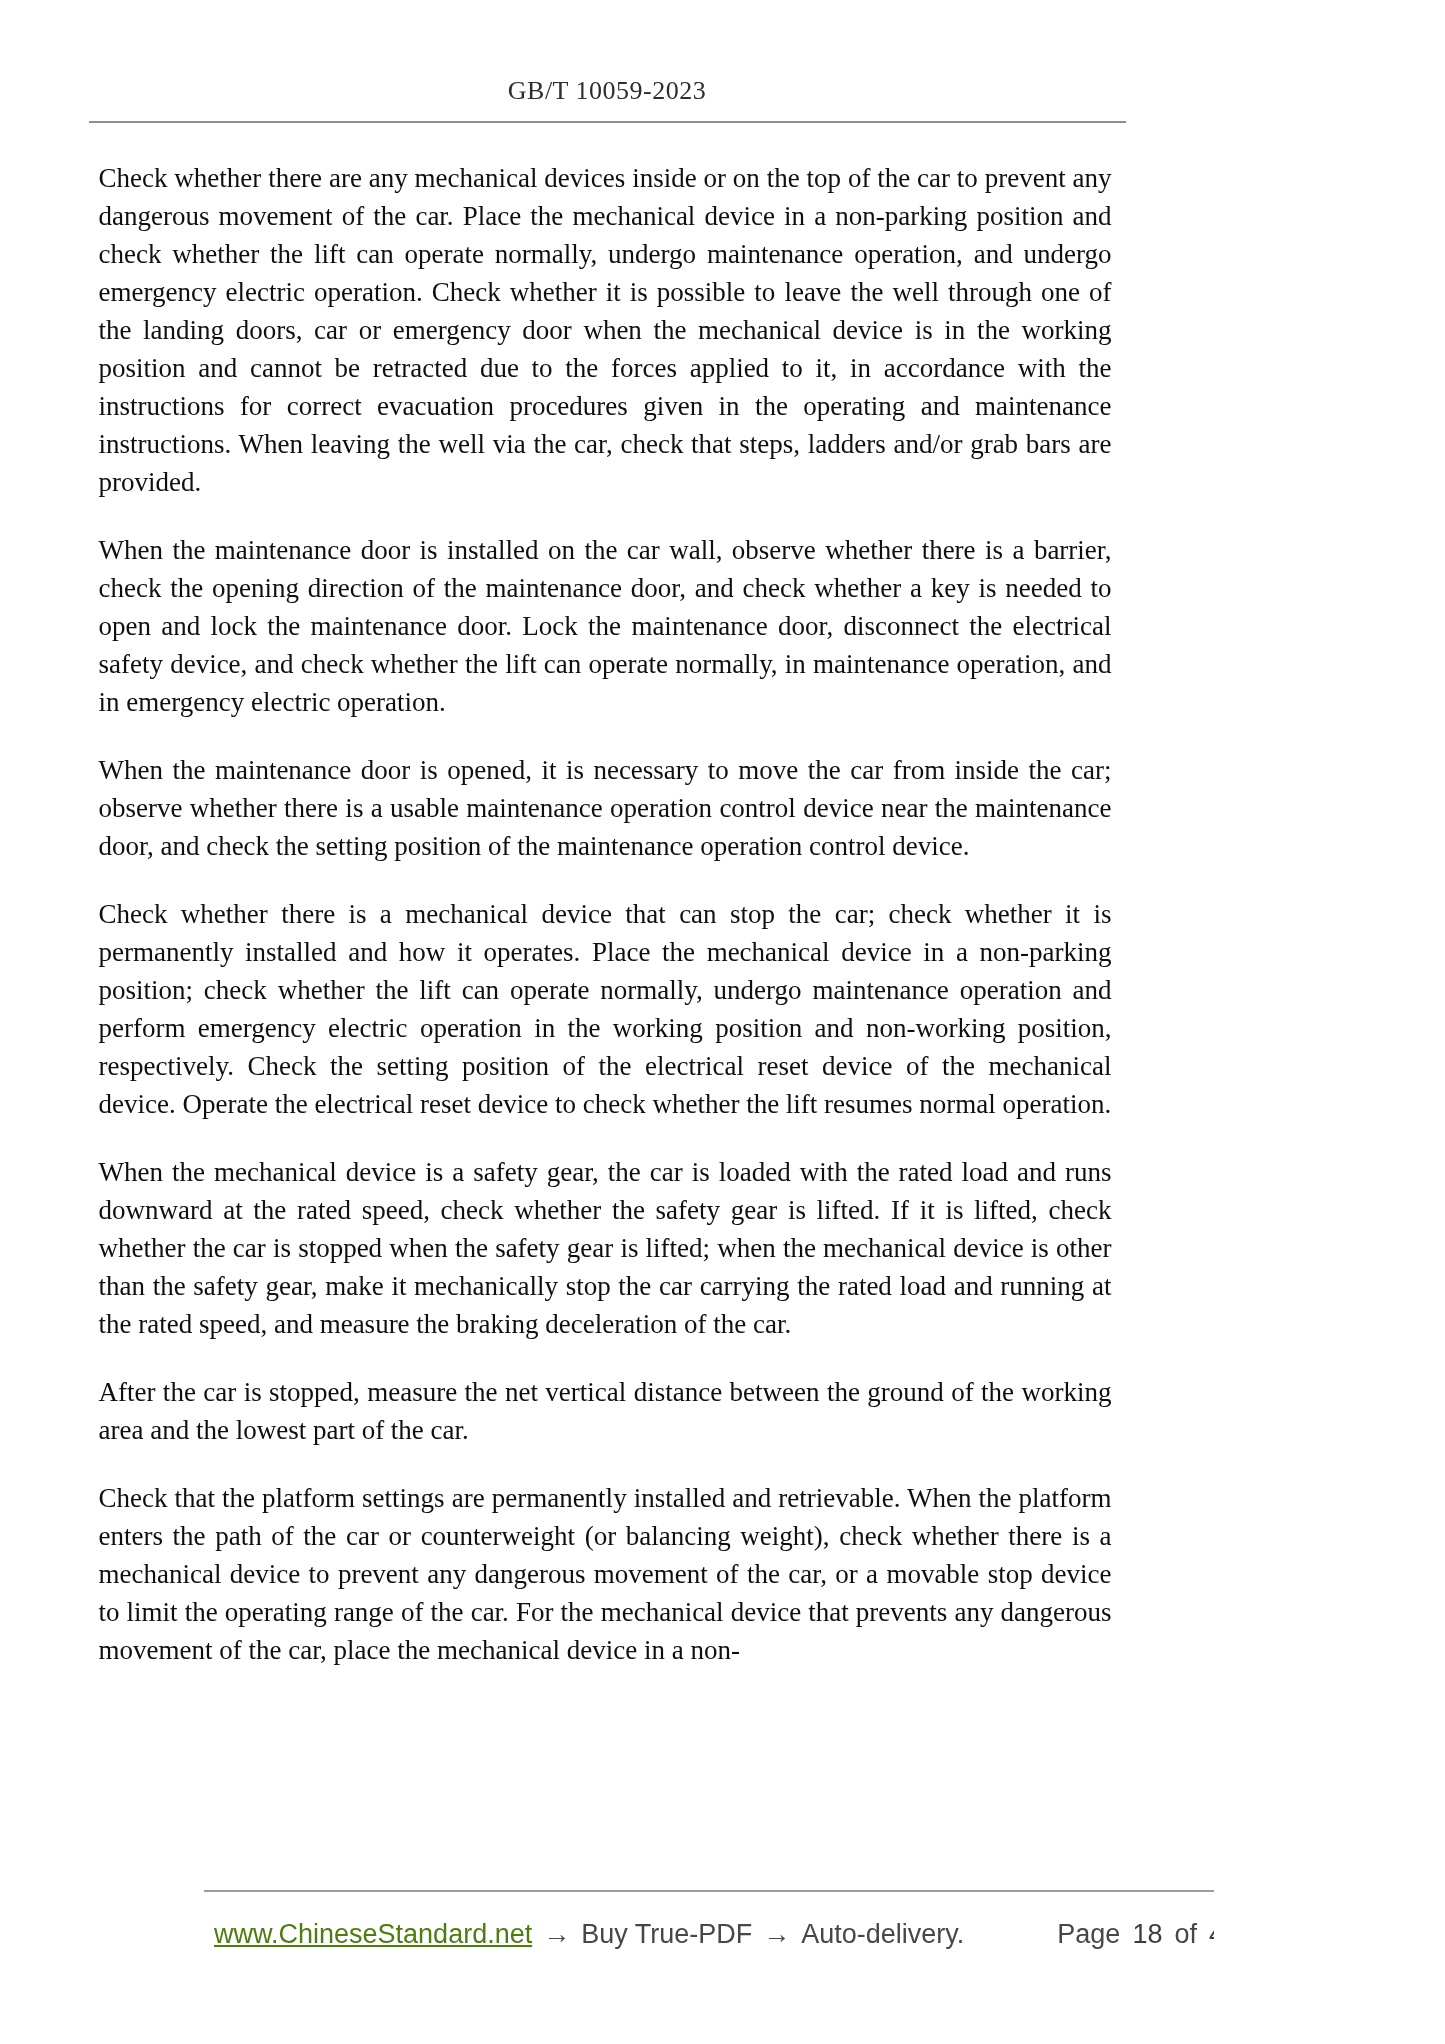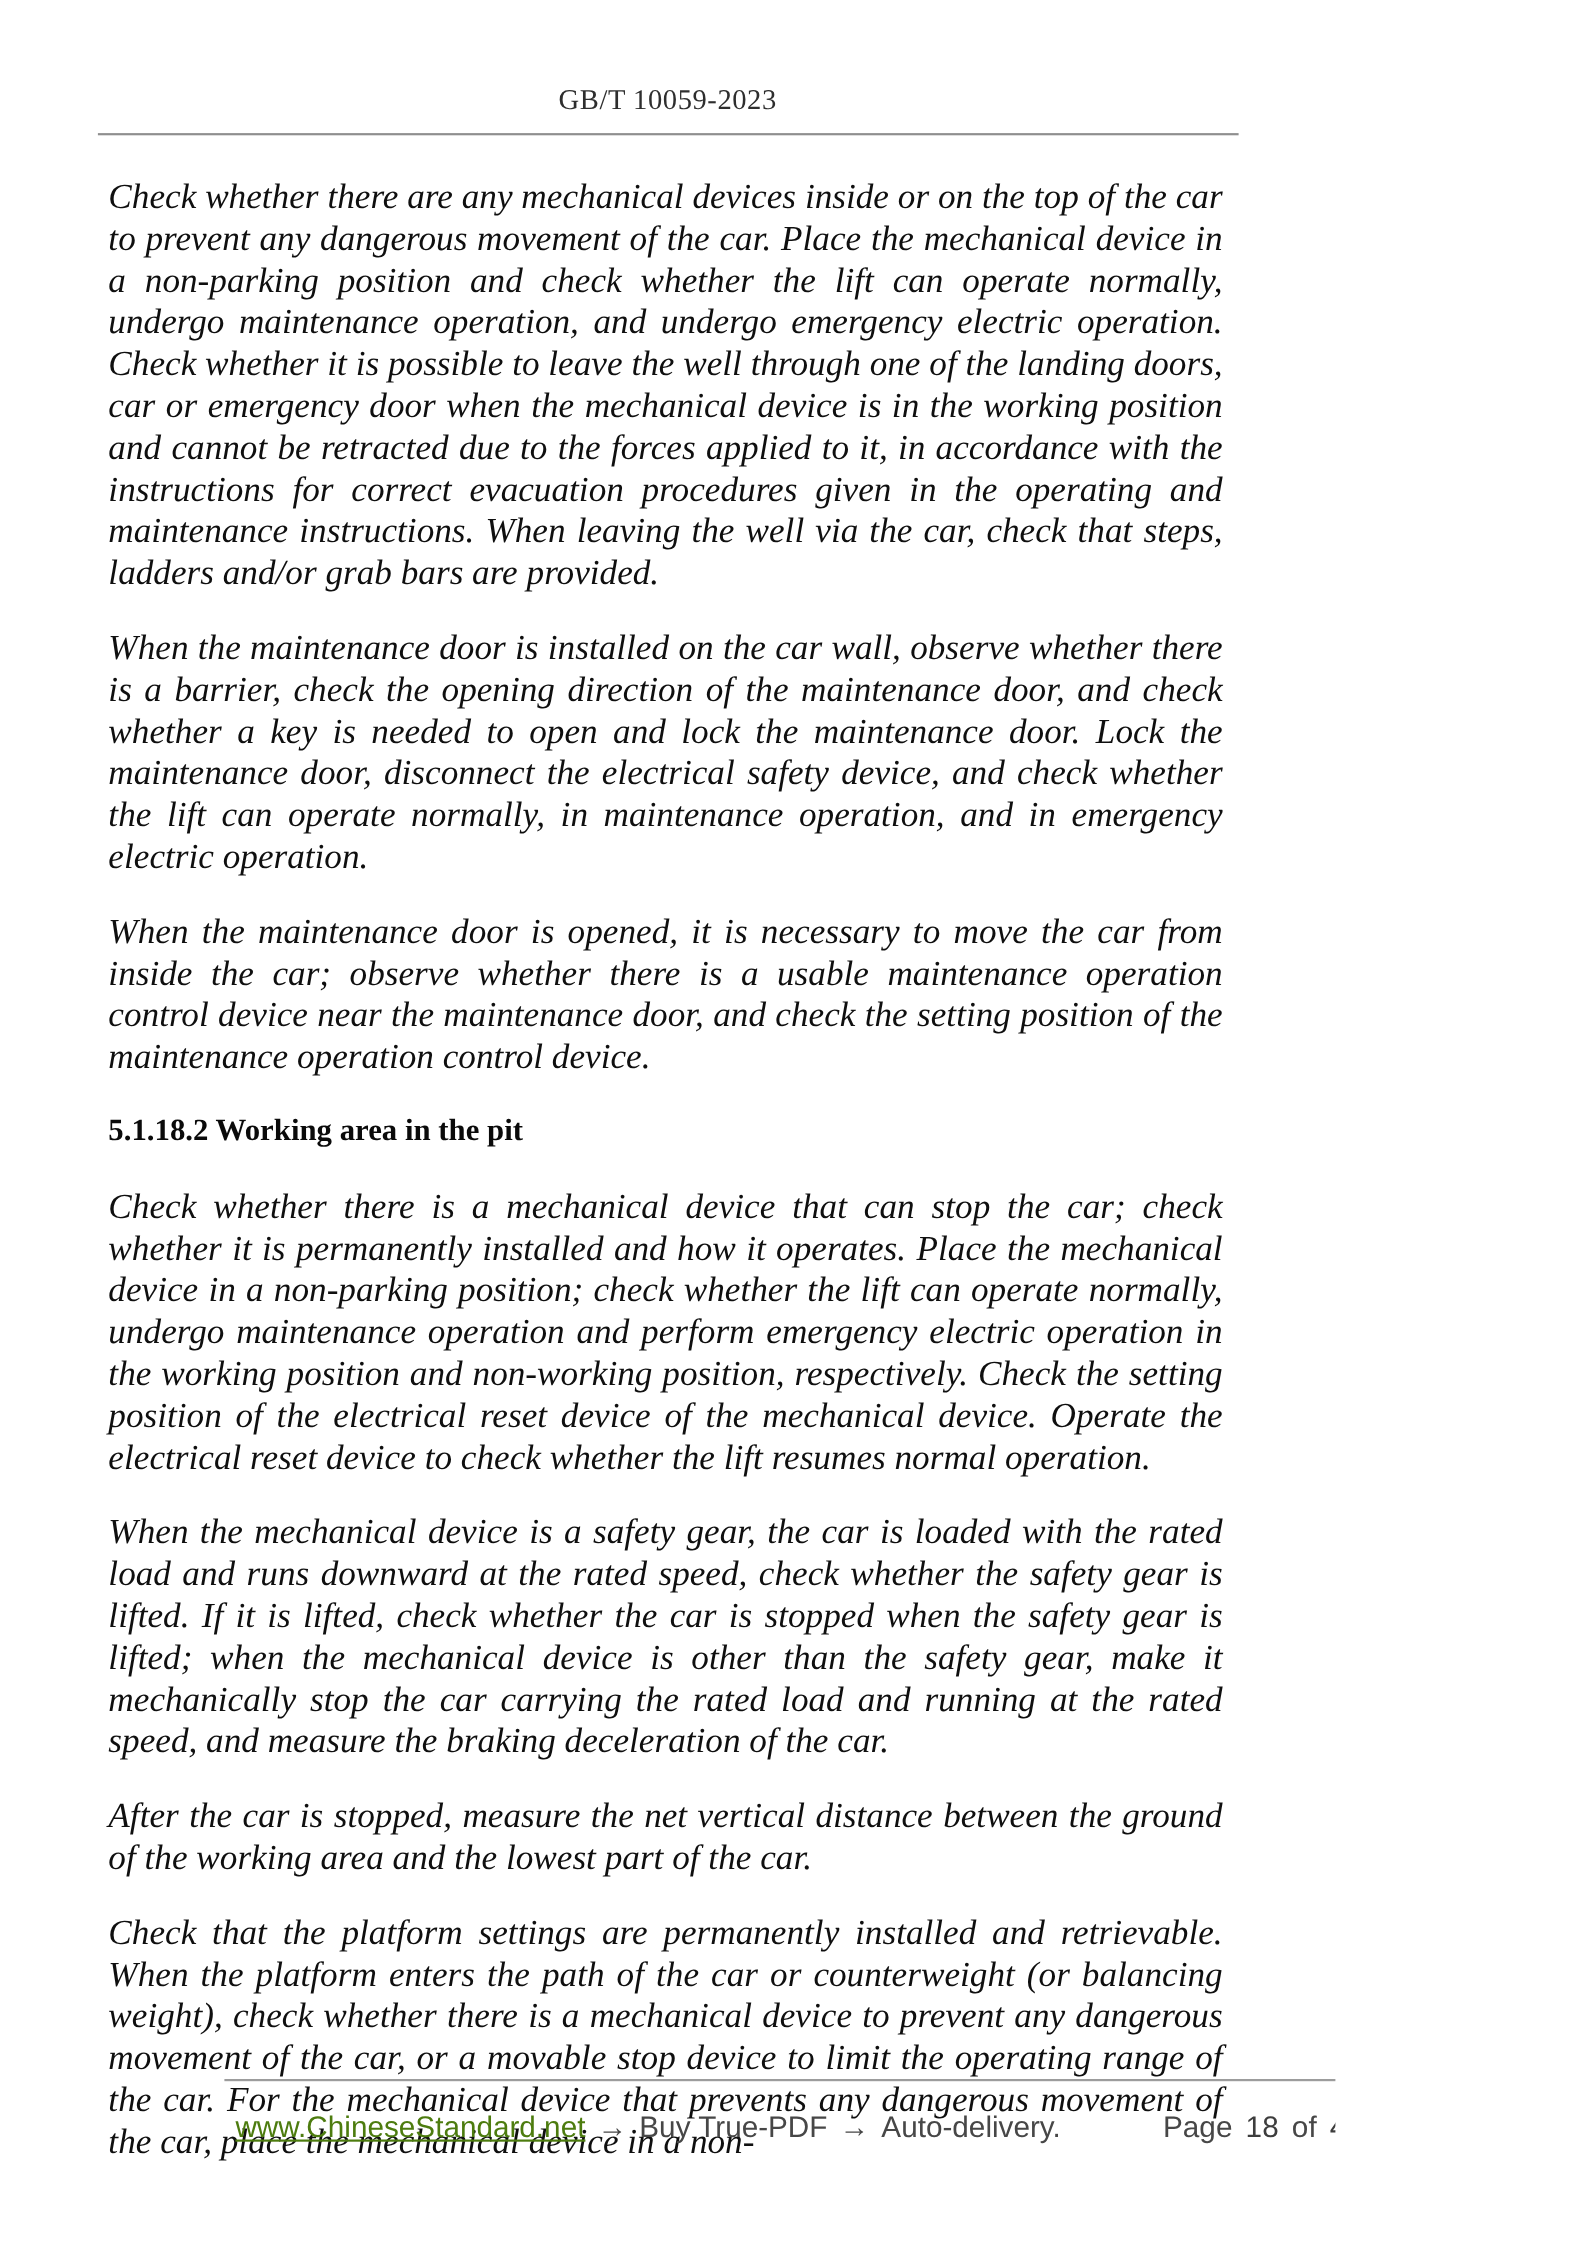--- a/index.html
+++ b/index.html
@@ -33,24 +33,23 @@
     margin-top: 15px;
   }
   .content {
     width: 1037px;
     margin: 36px auto 0 auto;
     color: #0f0f0f;
   }
   .content p {
     margin: 0 12px 30px 0;
     padding: 0 2px 0 10px;
-    font-size: 32px;
+    font-size: 27px;
     line-height: 38px;
     text-align: justify;
-    font-style: italic;
   }
   .content h3 {
     margin: 2px 0 30px 0;
     padding: 0 2px 0 10px;
     font-size: 28px;
     line-height: 38px;
     font-weight: bold;
     color: #0a0a0a;
   }
   .doc-footer {
@@ -105,21 +104,20 @@
 <div class="page">
 
   <div class="doc-header">GB/T 10059-2023</div>
 
   <hr class="rule rule-top">
 
   <div class="content">
     <p>Check whether there are any mechanical devices inside or on the top of the car to prevent any dangerous movement of the car. Place the mechanical device in a non-parking position and check whether the lift can operate normally, undergo maintenance operation, and undergo emergency electric operation. Check whether it is possible to leave the well through one of the landing doors, car or emergency door when the mechanical device is in the working position and cannot be retracted due to the forces applied to it, in accordance with the instructions for correct evacuation procedures given in the operating and maintenance instructions. When leaving the well via the car, check that steps, ladders and/or grab bars are provided.</p>
     <p>When the maintenance door is installed on the car wall, observe whether there is a barrier, check the opening direction of the maintenance door, and check whether a key is needed to open and lock the maintenance door. Lock the maintenance door, disconnect the electrical safety device, and check whether the lift can operate normally, in maintenance operation, and in emergency electric operation.</p>
     <p>When the maintenance door is opened, it is necessary to move the car from inside the car; observe whether there is a usable maintenance operation control device near the maintenance door, and check the setting position of the maintenance operation control device.</p>
-    <h3>5.1.18.2 Working area in the pit</h3>
     <p>Check whether there is a mechanical device that can stop the car; check whether it is permanently installed and how it operates. Place the mechanical device in a non-parking position; check whether the lift can operate normally, undergo maintenance operation and perform emergency electric operation in the working position and non-working position, respectively. Check the setting position of the electrical reset device of the mechanical device. Operate the electrical reset device to check whether the lift resumes normal operation.</p>
     <p>When the mechanical device is a safety gear, the car is loaded with the rated load and runs downward at the rated speed, check whether the safety gear is lifted. If it is lifted, check whether the car is stopped when the safety gear is lifted; when the mechanical device is other than the safety gear, make it mechanically stop the car carrying the rated load and running at the rated speed, and measure the braking deceleration of the car.</p>
     <p>After the car is stopped, measure the net vertical distance between the ground of the working area and the lowest part of the car.</p>
     <p>Check that the platform settings are permanently installed and retrievable. When the platform enters the path of the car or counterweight (or balancing weight), check whether there is a mechanical device to prevent any dangerous movement of the car, or a movable stop device to limit the operating range of the car. For the mechanical device that prevents any dangerous movement of the car, place the mechanical device in a non-</p>
   </div>
 
   <div class="doc-footer">
     <hr class="footer-rule">
     <div class="footer-row">
       <span class="footer-left">

